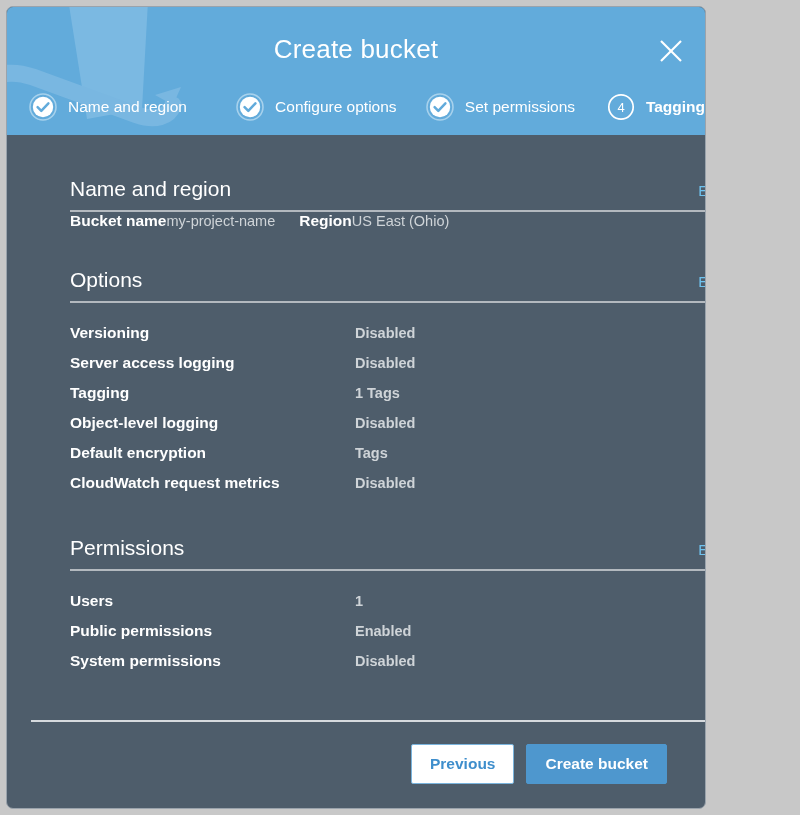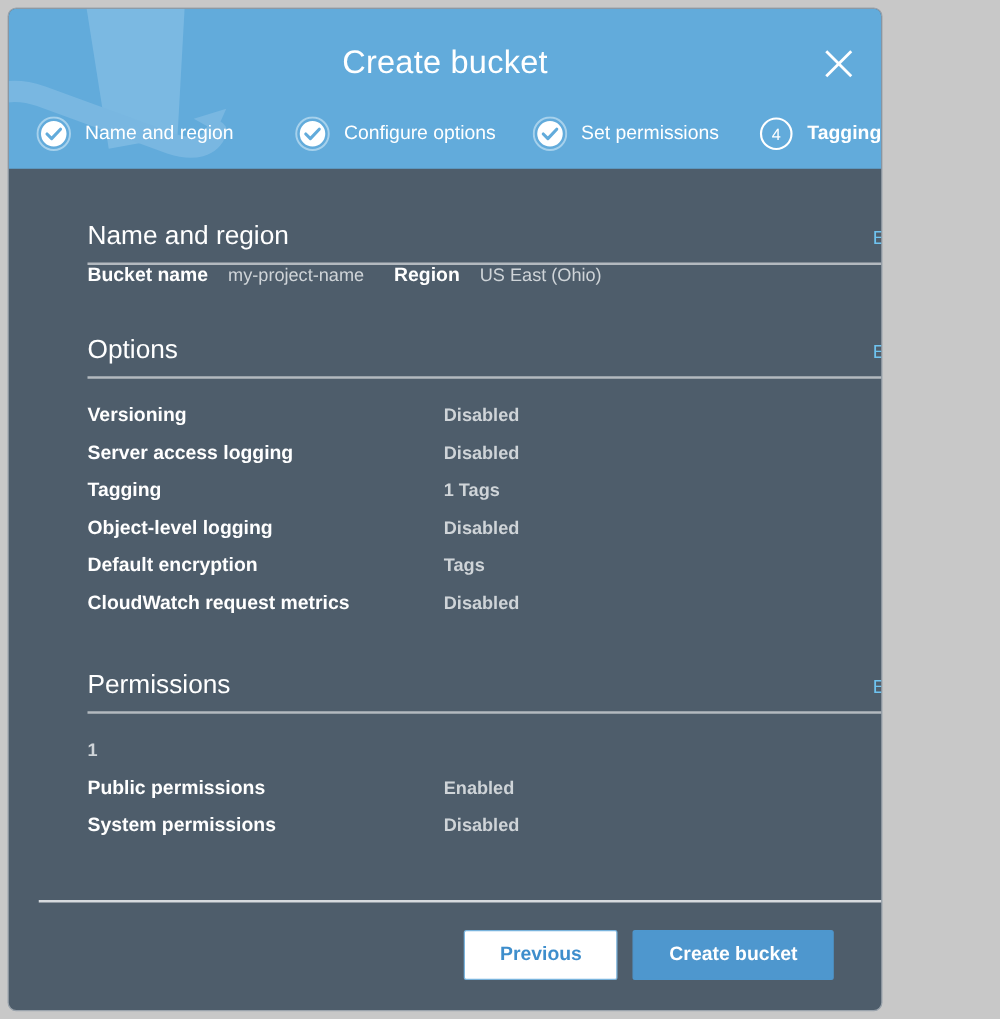--- a/index.html
+++ b/index.html
@@ -143,21 +143,21 @@
   }
   .inline-key {
     color: #ffffff;
     font-size: 15.5px;
     font-weight: bold;
     white-space: nowrap;
   }
   .inline-val {
     color: #cfd4d8;
     font-size: 14.5px;
-    margin-left: 16px;
+    margin-left: 0;
     margin-right: 24px;
     white-space: nowrap;
   }
 
   .kv-list { padding-top: 15px; }
 
   .kv-row {
     display: flex;
     align-items: center;
     height: 30px;
@@ -196,21 +196,21 @@
   .footer-actions {
     display: flex;
     justify-content: flex-end;
     gap: 12px;
     padding-right: 14px;
   }
 
   .btn {
     font-size: 15.5px;
     font-weight: bold;
-    padding: 10px 28px;
+    padding: 10px 18px;
     border-radius: 2px;
     cursor: pointer;
     border: 1px solid transparent;
     line-height: 1.15;
     font-family: "Liberation Sans", sans-serif;
   }
 
   .btn-secondary {
     background: #ffffff;
     color: #3e8ecc;
@@ -353,20 +353,21 @@
 
     <div class="section">
       <div class="section-head">
         <span class="section-title">Permissions</span>
         <span class="edit-link">Edit</span>
       </div>
       <div class="section-rule"></div>
 
       <div class="kv-list">
         <div class="kv-row">
+          <span class="kv-key">Users</span>
           <span class="kv-val">1</span>
         </div>
         <div class="kv-row">
           <span class="kv-key">Public permissions</span>
           <span class="kv-val">Enabled</span>
         </div>
         <div class="kv-row">
           <span class="kv-key">System permissions</span>
           <span class="kv-val">Disabled</span>
         </div>

